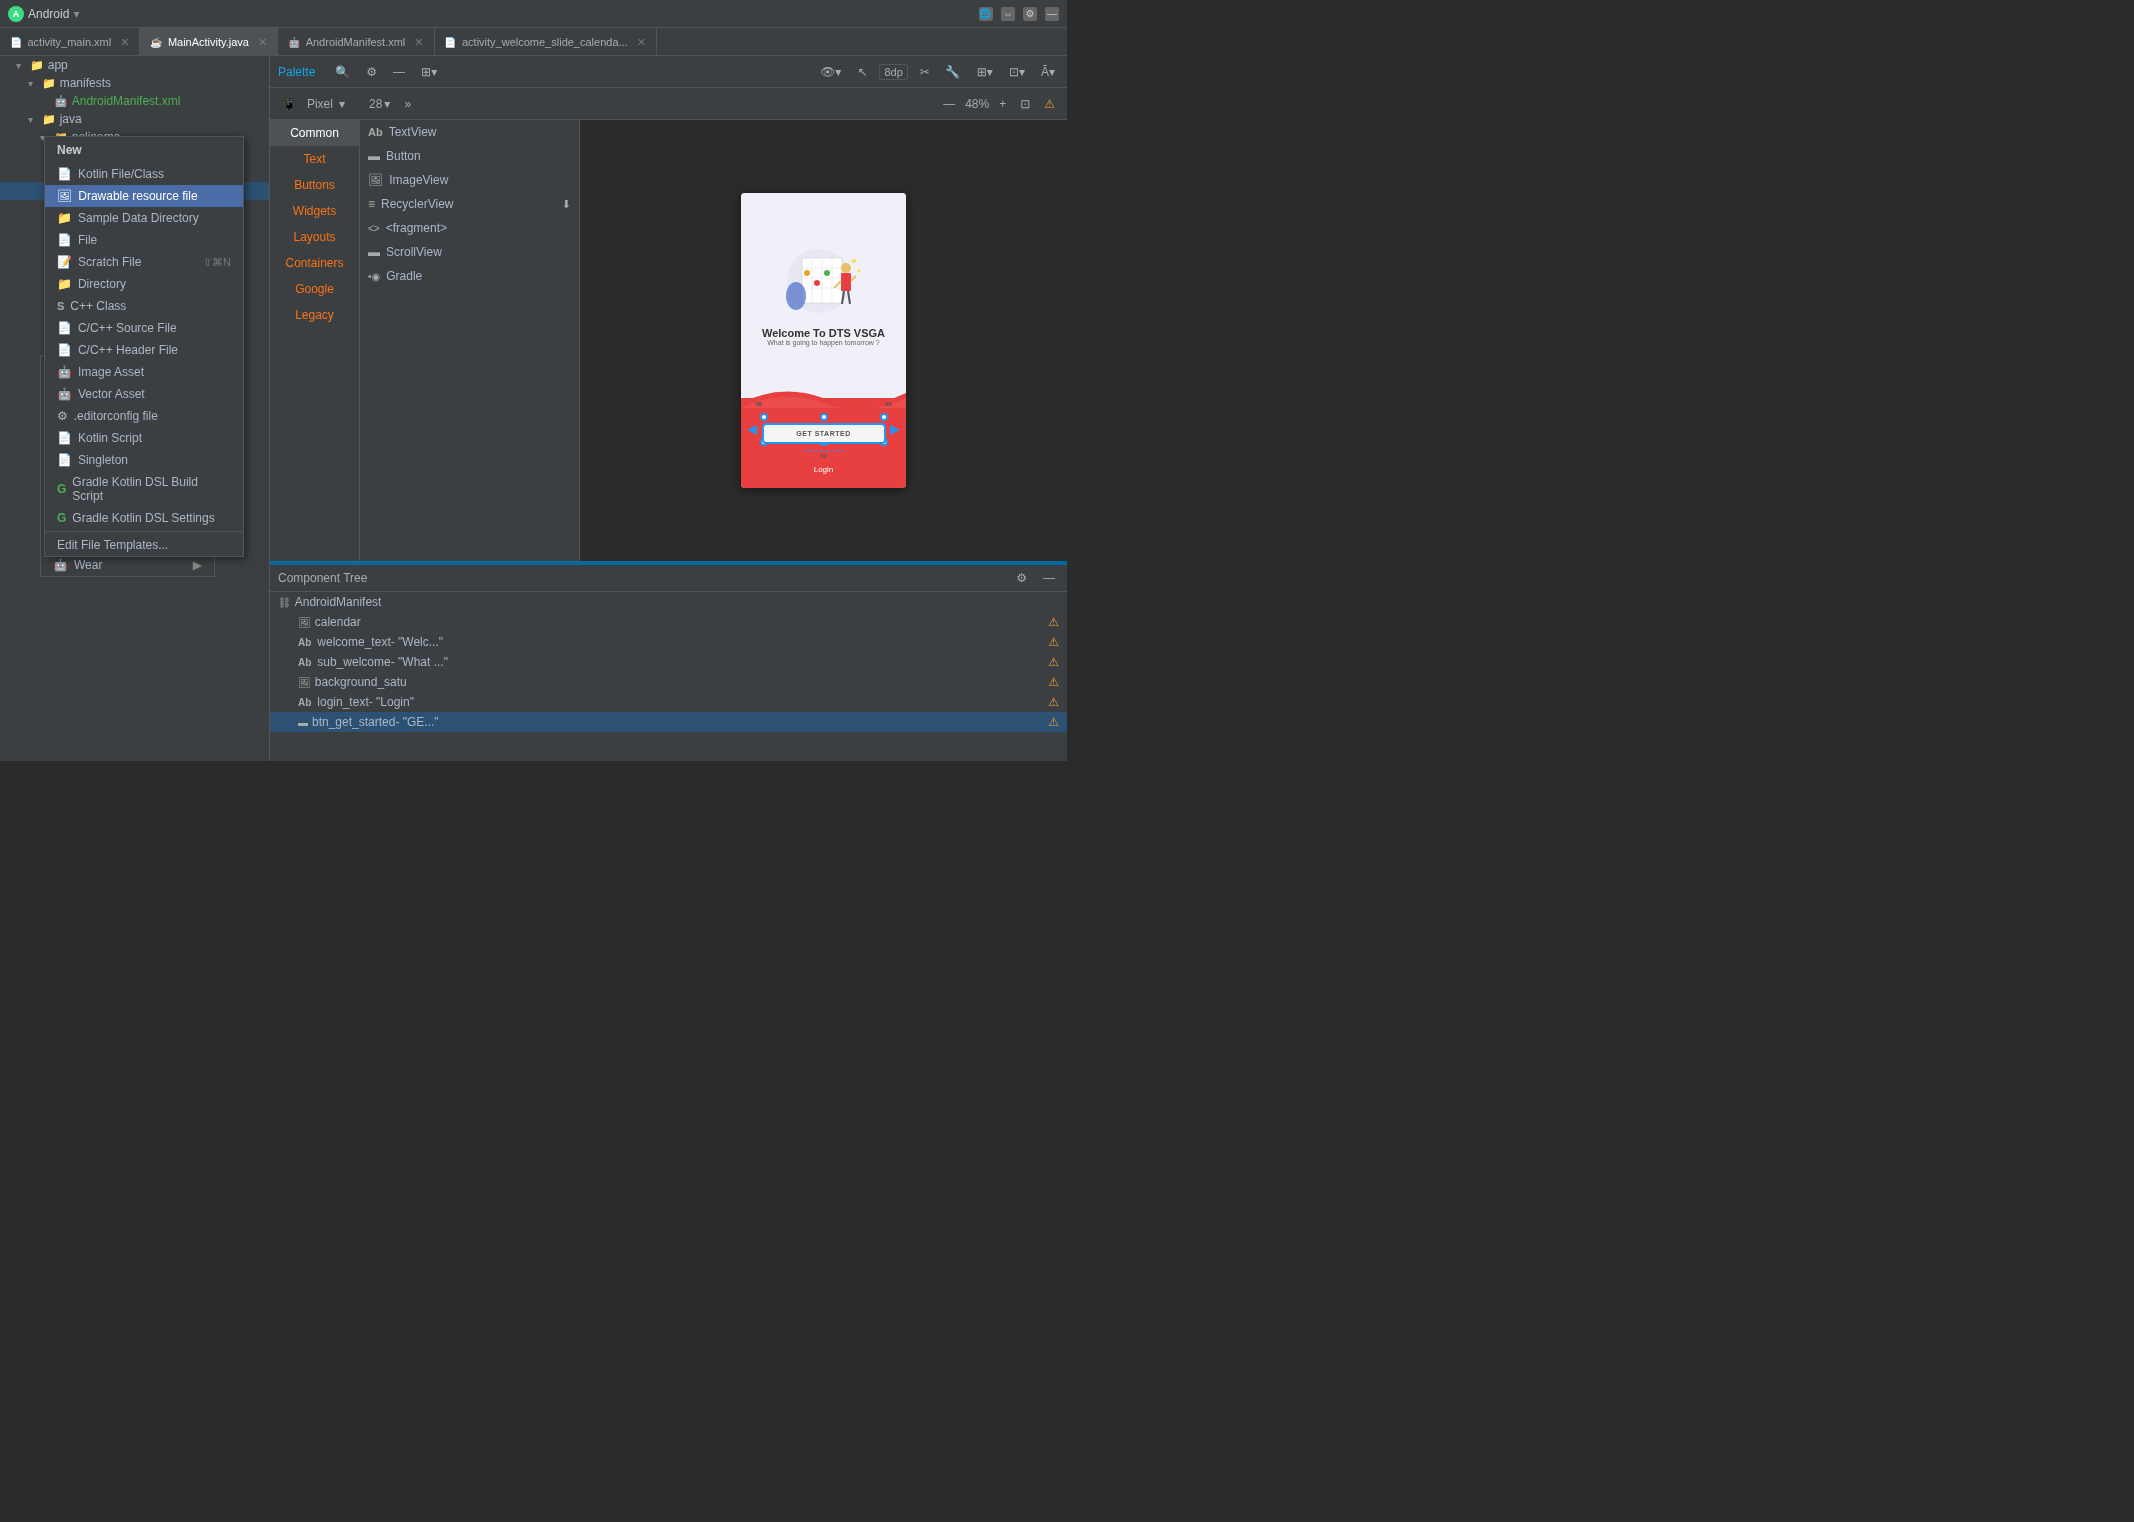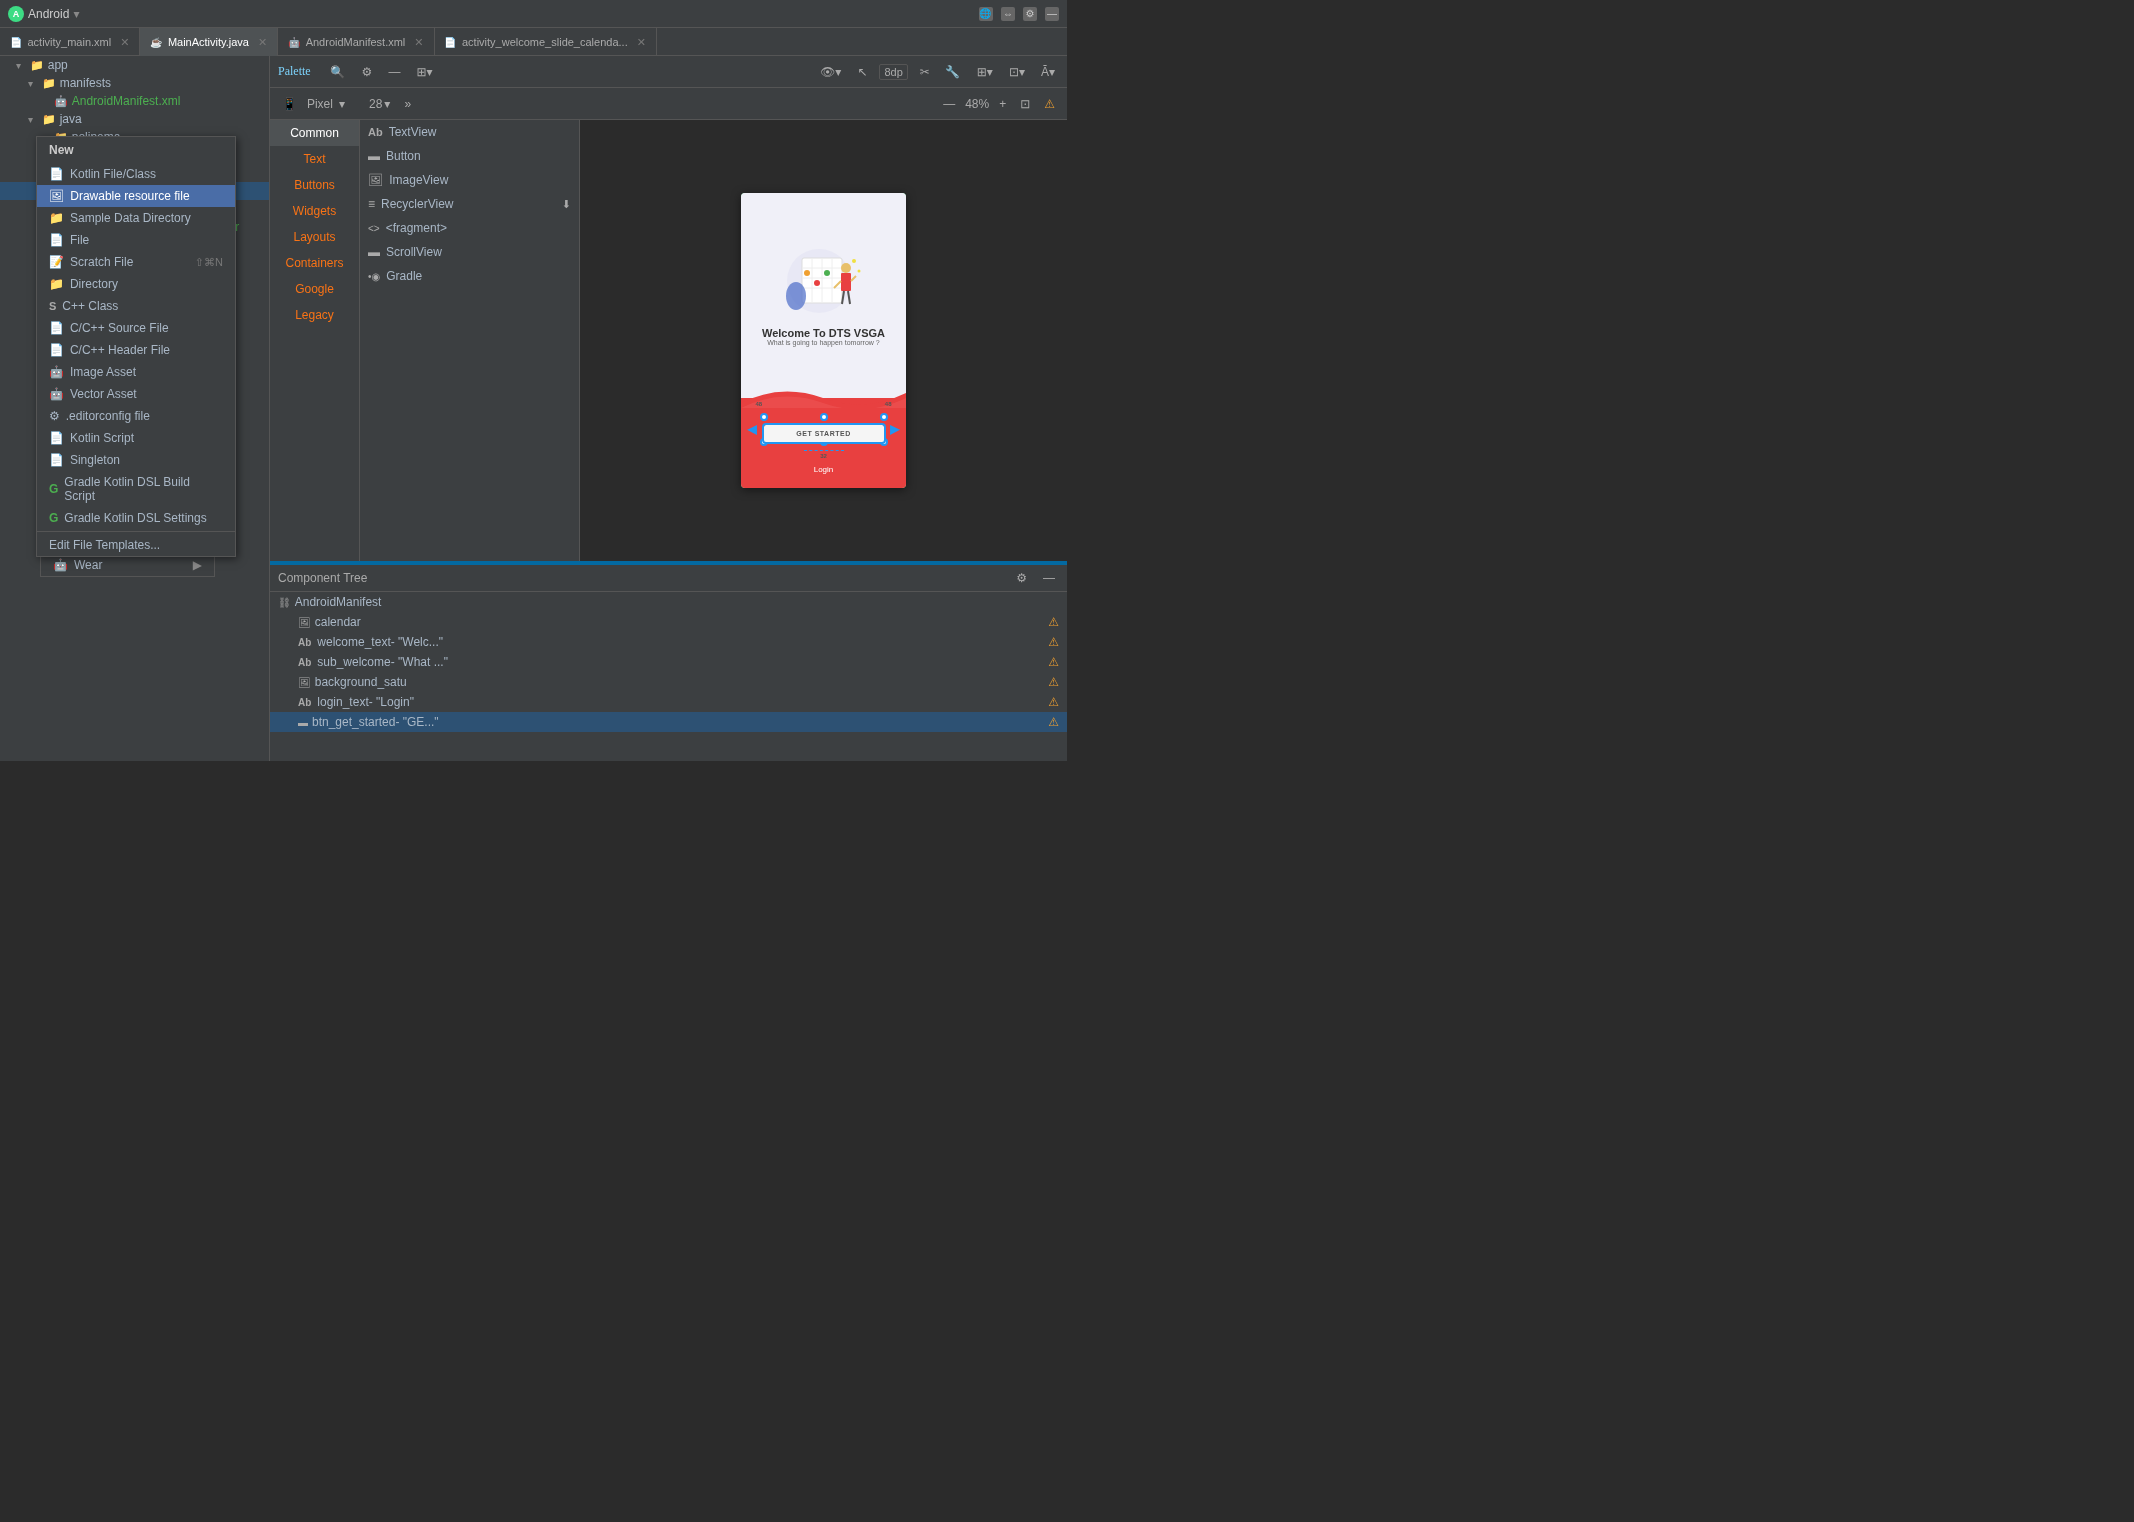--- a/index.html
+++ b/index.html
@@ -117,21 +117,21 @@
       width: 14px; flex-shrink: 0;
       font-size: 10px; color: #888;
     }
     .tree-file-icon { margin-right: 4px; font-size: 11px; }
     .icon-folder { color: #e8c06a; }
     .icon-xml { color: #cc7832; }
 
     
     .context-menu {
       position: absolute;
-      left: 36px;
+      left: 44px;
       top: 136px;
       width: 200px;
       background: #3c3f41;
       border: 1px solid #555;
       box-shadow: 2px 2px 8px rgba(0,0,0,0.5);
       z-index: 100;
       font-size: 12px;
     }
     .context-menu-item {
       display: flex;
@@ -166,23 +166,22 @@
       align-items: center;
       padding: 4px 8px;
       background: #3c3f41;
       border-bottom: 1px solid #555;
       gap: 8px;
       height: 32px;
       flex-shrink: 0;
     }
     .palette-label {
       font-size: 12px;
-      color: #7dd3fc;
+      color: #0ea5e9;
       margin-right: 8px;
-      font-family: Liberation Serif, serif;
     }
     .toolbar-btn {
       background: none;
       border: none;
       color: #aaa;
       cursor: pointer;
       font-size: 12px;
       padding: 2px 4px;
     }
 

